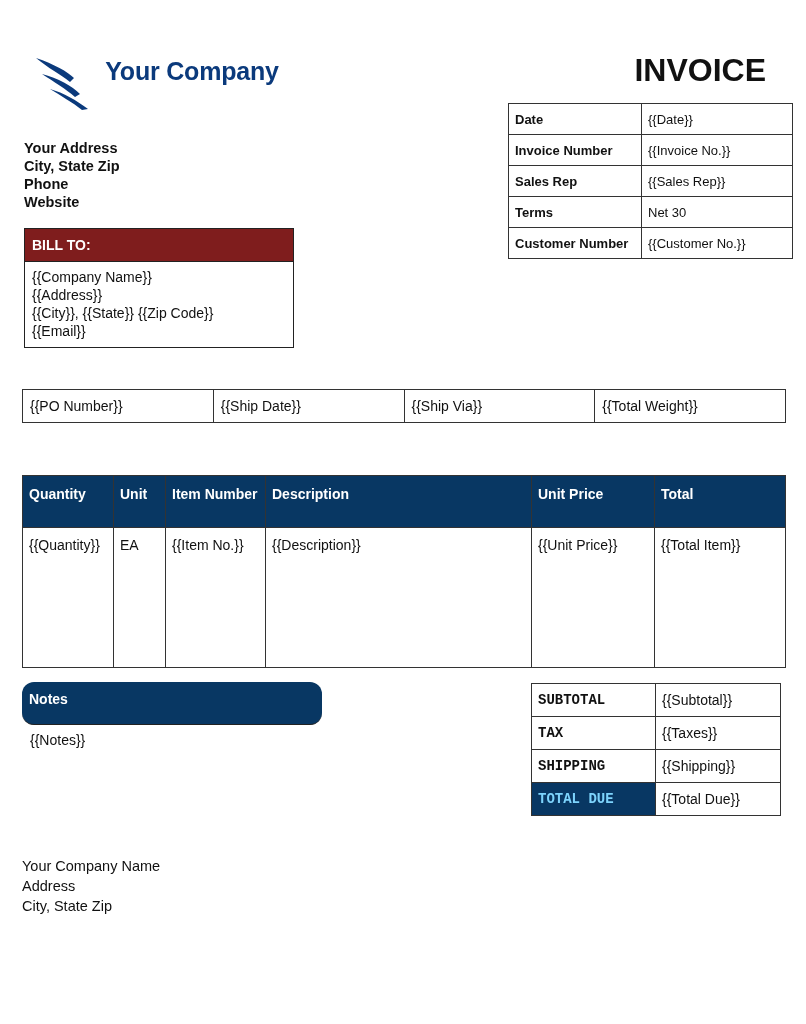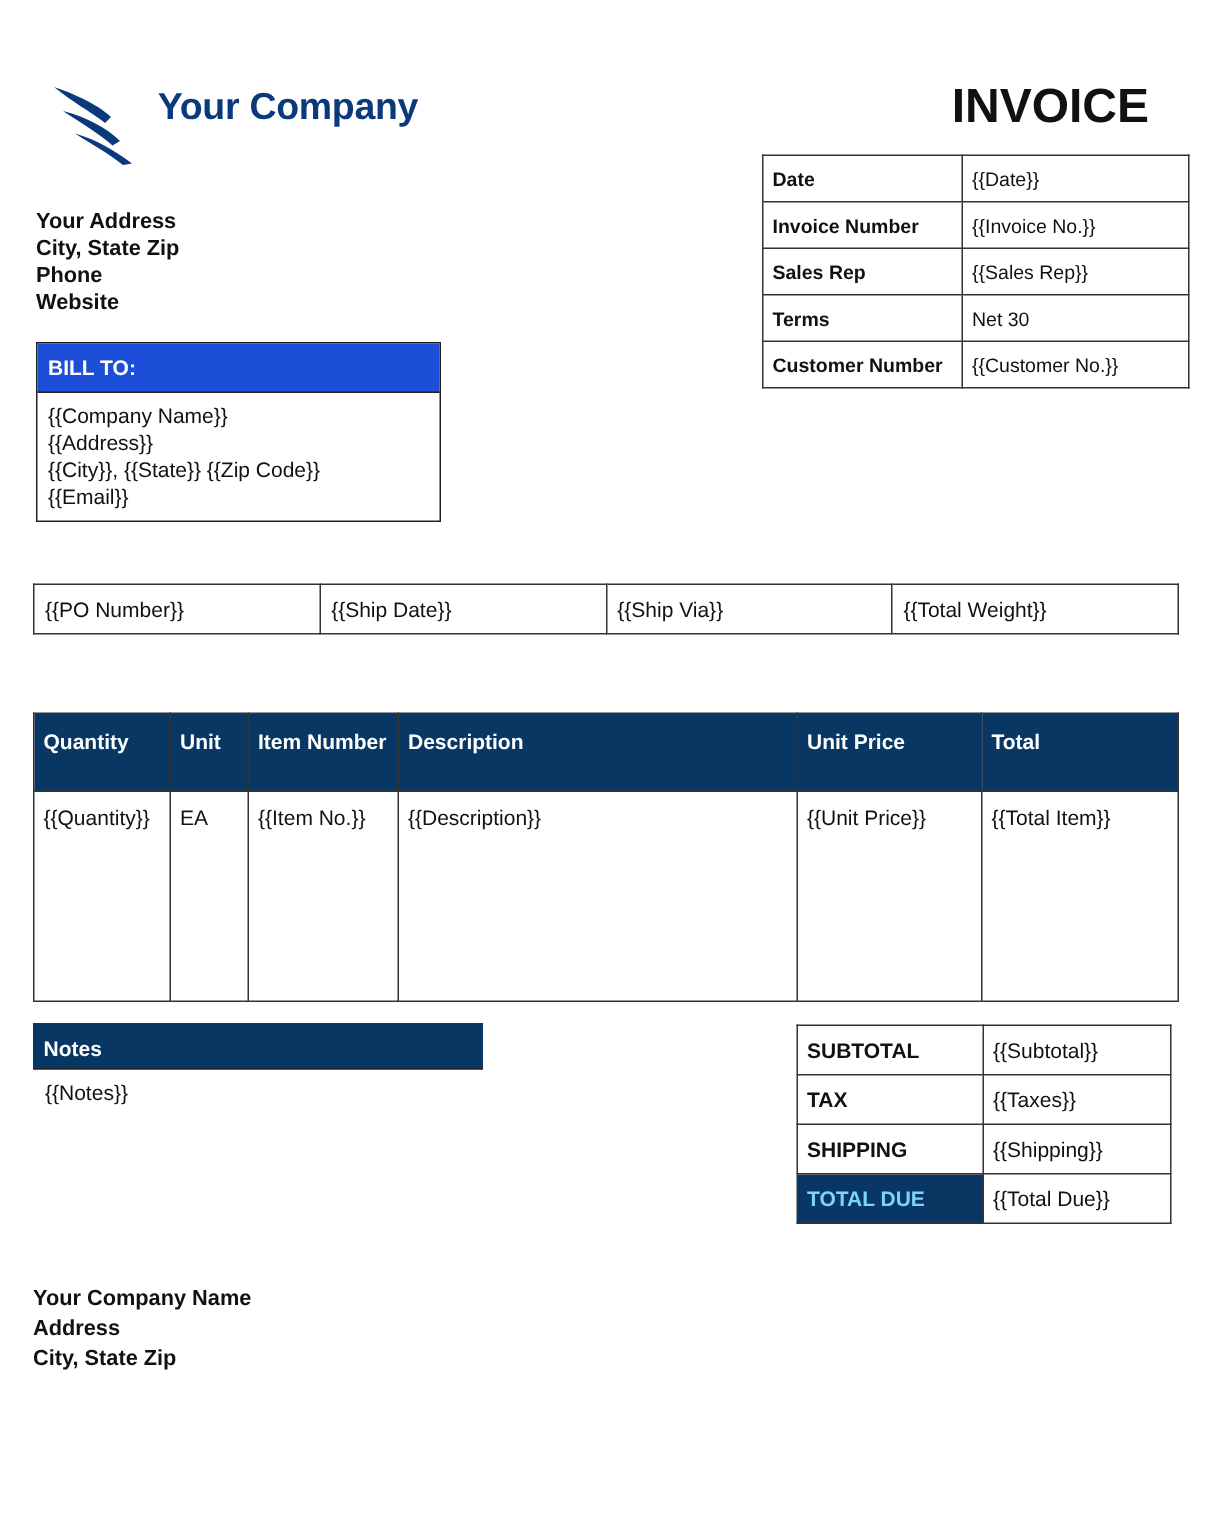--- a/index.html
+++ b/index.html
@@ -8,38 +8,38 @@
   .logo { left: 34px; top: 54px; width: 260px; height: 60px; }
   .logo svg { position: absolute; left: 0; top: 2px; }
   .logo-text { position: absolute; left: 58px; top: 4px; width: 200px; text-align: center; color: #0b3a7c; font-weight: bold; font-size: 25px; line-height: 26px; letter-spacing: -0.2px; }
   .title { right: 40px; top: 52px; font-size: 32px; font-weight: bold; color: #111; }
   .addr { left: 24px; top: 139px; font-size: 14.5px; font-weight: bold; line-height: 18px; }
   table { border-collapse: collapse; }
   .meta { left: 508px; top: 103px; width: 285px; }
   .meta td { border: 1.5px solid #333; height: 31px; font-size: 13px; padding: 0 6px; }
   .meta td.k { font-weight: bold; width: 133px; }
   .billto { left: 24px; top: 228px; width: 270px; border: 1.5px solid #222; }
-  .billto .hd { background: #1d4ed8; color: #fff; font-weight: bold; font-size: 14px; height: 33px; line-height: 33px; padding-left: 7px; border-bottom: 1.5px solid #222; }
+  .billto .hd { background: #7f1d1d; color: #fff; font-weight: bold; font-size: 14px; height: 33px; line-height: 33px; padding-left: 7px; border-bottom: 1.5px solid #222; }
   .billto .bd { padding: 6px 7px 7px; font-size: 14px; line-height: 18px; }
   .ship { left: 22px; top: 389px; width: 764px; }
   .ship td { border: 1.5px solid #333; font-size: 14px; padding: 0 7px; height: 33px; width: 25%; }
   .ship tr.h td { background: #f3f3f3; font-weight: bold; }
   .items { left: 22px; top: 475px; width: 764px; }
   .items td { border: 1.5px solid #333; font-size: 14px; padding: 7px 6px; vertical-align: top; }
   .items tr.h td { background: #083763; color: #fff; font-weight: bold; height: 52px; line-height: 18px; padding-top: 9px; }
   .items tr.r td { height: 140px; padding-top: 9px; }
   .notes { left: 22px; top: 682px; width: 300px; }
-  .notes .hd { background: #083763; color: #fff; font-weight: bold; font-size: 14px; height: 31px; line-height: 35px; padding-left: 7px; border-bottom: 1.5px solid #222; }
+  .notes .hd { background: #083763; color: #fff; font-weight: bold; font-size: 14px; height: 43px; line-height: 35px; padding-left: 7px; border-bottom: 1.5px solid #222; border-radius: 12px; }
   .notes .bd { font-size: 14px; padding: 7px 8px; }
   .totals { left: 531px; top: 683px; width: 250px; }
   .totals td { border: 1.5px solid #333; font-size: 14px; height: 33px; padding: 0 6px; }
-  .totals td.k { font-weight: bold; width: 124px; }
+  .totals td.k { font-weight: bold; width: 124px; font-family: Liberation Mono, monospace; }
   .totals td.dark { background: #083763; color: #7dd3fc; }
   .footer { left: 22px; top: 856px; font-size: 14.5px; line-height: 20px; }
-  .footer .b { font-weight: bold; }
+  .footer .b { font-weight: normal; }
 </style>
 </head>
 <body>
 
 <div class="abs logo">
   <svg width="58" height="56" viewBox="0 0 58 56">
     <path d="M2 2 C20 8 34 16 40 22 L36 26 C26 18 14 12 2 2 Z" fill="#0b3a7c"></path>
     <path d="M8 18 C24 22 38 30 46 38 L41 41 C32 33 20 26 8 18 Z" fill="#0b3a7c"></path>
     <path d="M16 33 C30 37 42 44 54 53 L48 54 C38 46 27 40 16 33 Z" fill="#0b3a7c"></path>
   </svg>

